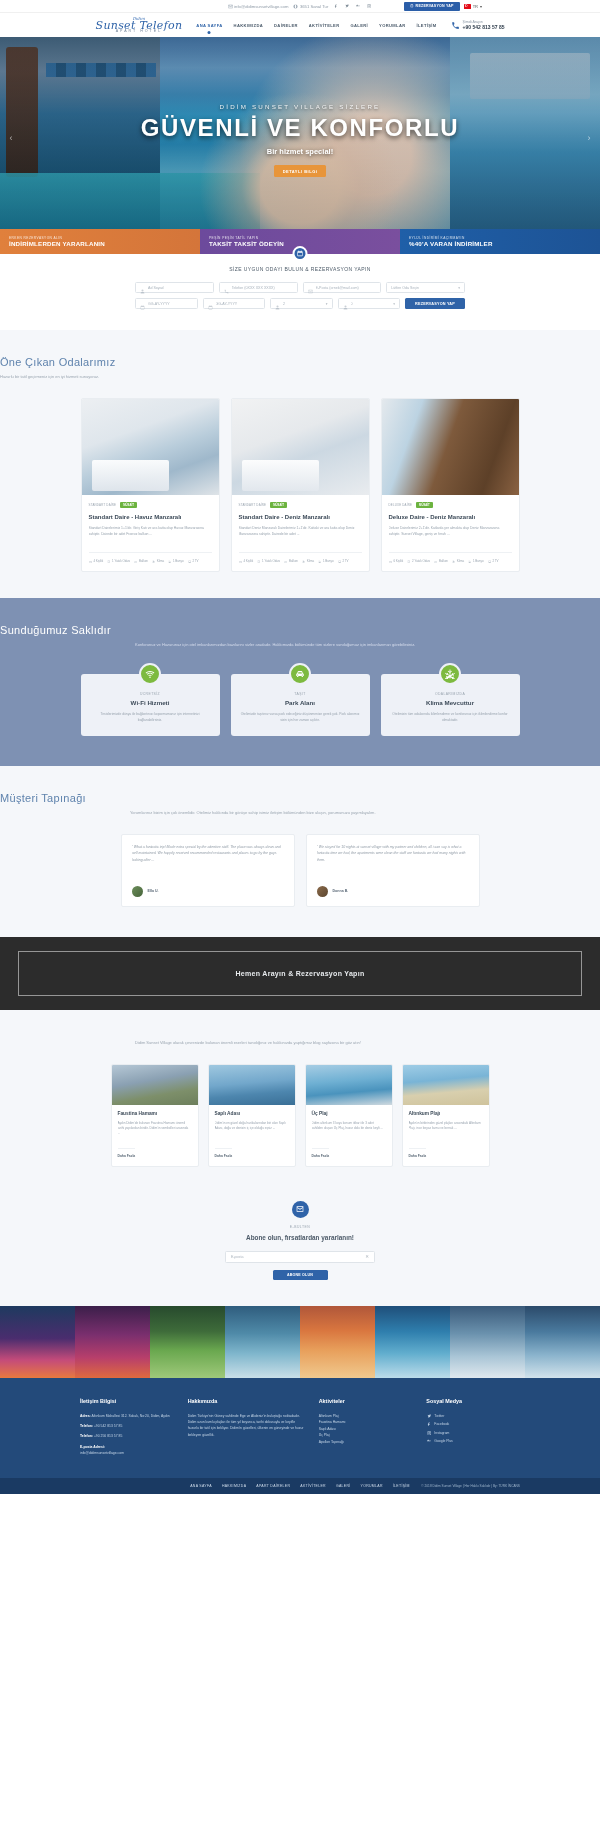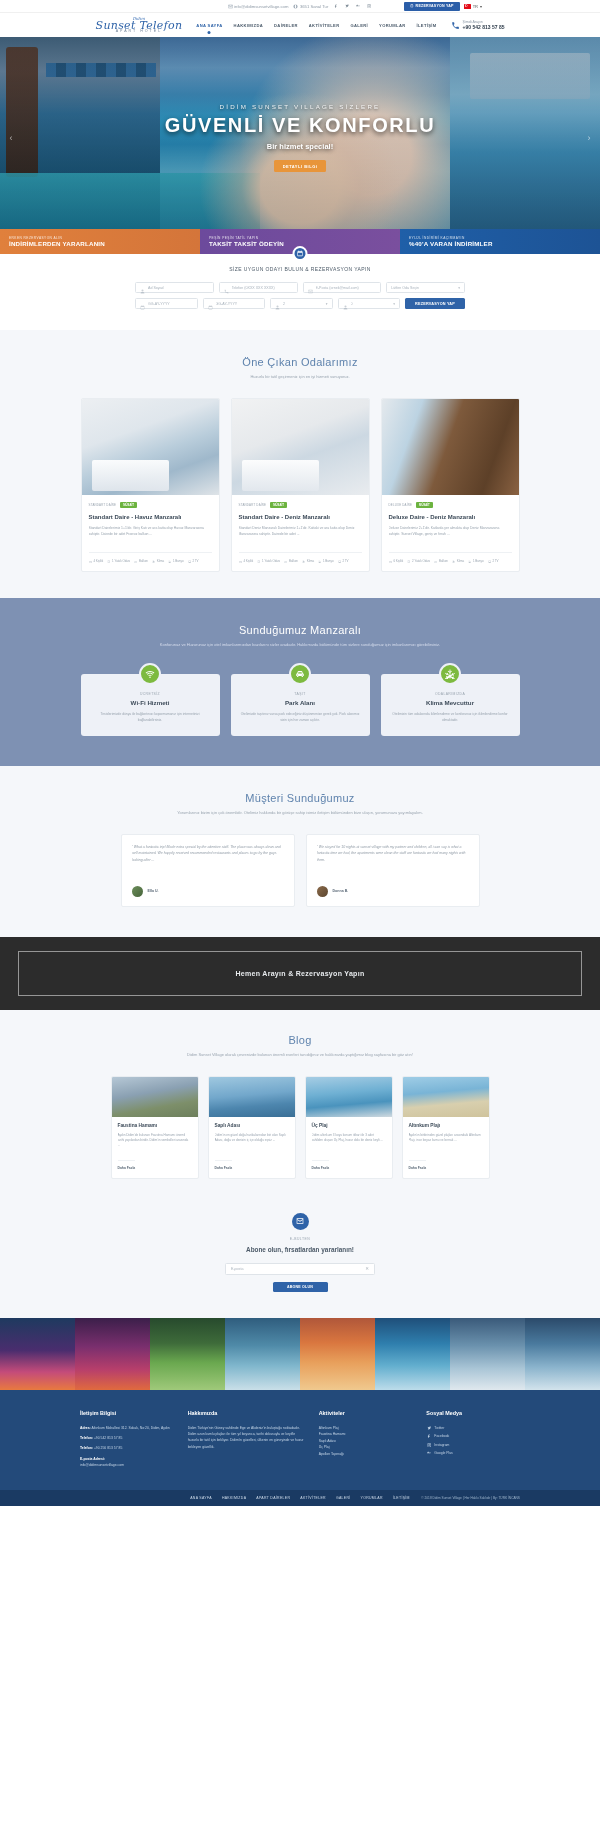--- a/index.html
+++ b/index.html
@@ -58,21 +58,21 @@
   .hero-left:after{content:"";position:absolute;left:46px;top:26px;width:110px;height:14px;background:repeating-linear-gradient(90deg,#2e6fa5 0 10px,#1e5580 10px 20px);opacity:.9;}
   .hero-right{position:absolute;right:0;top:0;width:150px;height:100%;
     background:linear-gradient(180deg,#6fa8d0 0%,#85bcd9 30%,#3f93c0 60%,#2b6f9b 100%);}
   .hero-right:before{content:"";position:absolute;right:10px;top:16px;width:120px;height:46px;background:linear-gradient(180deg,#cfe0ec,#9dbcd2);opacity:.55;border-radius:2px;}
   .hero-fam{position:absolute;left:50%;transform:translateX(-50%);bottom:0;width:230px;height:150px;
     background:radial-gradient(ellipse at 50% 72%, rgba(246,216,190,.92) 0 24%, rgba(240,205,180,.5) 36%, rgba(0,0,0,0) 62%);}
   .hero-pool{position:absolute;left:0;bottom:0;width:260px;height:56px;background:linear-gradient(180deg,#35b0c6,#1e8fb0);opacity:.85;}
   .hero-ovl{position:absolute;inset:0;background:linear-gradient(180deg,rgba(0,0,0,.18) 0%,rgba(0,0,0,.10) 40%,rgba(0,0,0,.22) 100%);}
   .hero-content{position:absolute;left:0;right:0;top:66px;text-align:center;z-index:4;}
   .hero-sup{font-size:6.2px;color:rgba(255,255,255,.9);letter-spacing:2.2px;text-shadow:0 1px 3px rgba(0,0,0,.6);}
-  .hero-title{font-size:20px;font-weight:bold;color:#fff;letter-spacing:1.6px;margin-top:4px;text-shadow:0 2px 5px rgba(0,0,0,.65);}
+  .hero-title{font-size:24px;font-weight:bold;color:#fff;letter-spacing:1.6px;margin-top:4px;text-shadow:0 2px 5px rgba(0,0,0,.65);}
   .hero-sub{font-size:7.5px;color:#fff;font-weight:bold;margin-top:5px;text-shadow:0 1px 4px rgba(0,0,0,.7);}
   .hero-btn{display:inline-block;margin-top:9px;background:#e8953a;color:#fff;font-size:4px;font-weight:bold;letter-spacing:.5px;padding:3.5px 9px;border-radius:1.5px;}
   .hero-arrow{position:absolute;top:50%;width:10px;height:10px;color:rgba(255,255,255,.6);font-size:9px;display:flex;align-items:center;justify-content:center;z-index:5;}
   .ha-l{left:6px;} .ha-r{right:6px;}
 
   
   .promos{display:flex;height:25px;width:600px;}
   .promo{flex:1;display:flex;flex-direction:column;justify-content:center;padding-left:9px;position:relative;overflow:hidden;}
   .promo .p1{font-size:3.2px;color:rgba(255,255,255,.82);letter-spacing:.45px;line-height:1.3;}
   .promo .p2{font-size:6.2px;color:#fff;font-weight:bold;letter-spacing:.2px;line-height:1.2;}
@@ -89,21 +89,21 @@
   .resv-row{display:flex;gap:5px;margin-bottom:5px;}
   .fld{flex:1;height:11px;border:1px solid #dfe4e9;border-radius:1.5px;display:flex;align-items:center;padding:0 4px;gap:3px;background:#fff;}
   .fld .fi{width:5px;height:5px;opacity:.45;}
   .fld .fi svg{width:100%;height:100%;fill:#8b98a5;}
   .fld .ft{font-size:3.6px;color:#a8b2bc;white-space:nowrap;overflow:hidden;}
   .fld .caret{margin-left:auto;font-size:3.5px;color:#b0b8c0;}
   .btn-resv{width:60px;background:#2f63a8;color:#fff;font-size:3.8px;font-weight:bold;border-radius:1.5px;display:flex;align-items:center;justify-content:center;letter-spacing:.2px;}
 
   
   .section{padding:26px 0;}
-  .sec-head{text-align:center;margin-bottom:18px;}
+  .sec-head{margin-bottom:18px;}
   .sec-title{font-size:11px;color:#5f83ad;font-weight:normal;letter-spacing:.3px;}
   .sec-sub{font-size:4px;color:#9aa5b0;margin-top:6px;line-height:1.5;}
   .bg-light{background:#f5f7fa;}
 
   
   .cards{display:flex;gap:11px;width:440px;margin:0 auto;justify-content:center;}
   .card{width:139px;background:#fff;border:1px solid #e9edf1;border-radius:2px;overflow:hidden;}
   .card-img{height:96px;position:relative;overflow:hidden;}
   .ci1{background:linear-gradient(160deg,#eceff2 0%,#dfe6ec 34%,#b9cddb 55%,#9fb8cb 72%,#dfe4e8 100%);}
   .ci2{background:linear-gradient(160deg,#f1f2f3 0%,#e6e9ec 38%,#ccd8e2 58%,#e9ecef 100%);}
@@ -542,21 +542,21 @@
               </span>
           </div>
         </div>
       </div>
 
     </div>
   </div>
 
   <div class="facilities">
     <div class="sec-head">
-      <div class="sec-title">Sunduğumuz Manzaralı</div>
+      <div class="sec-title">Sunduğumuz Saklıdır</div>
       <div class="sec-sub" style="width:330px;margin:6px auto 0;">Konforunuz ve Huzurunuz için otel imkanlarımızdan bazılarını sizler aradadır. Hakkımızda bölümünde tüm sizlere sunduğumuz için imkanlarımızı görebilirsiniz.</div>
     </div>
     <div class="fcards" style="margin-top:26px;">
       <div class="fcard">
         <div class="circ">
             <svg viewBox="0 0 24 24">
               <path d="M12 18a1.8 1.8 0 110 3.6A1.8 1.8 0 0112 18zm0-4.5a6 6 0 014.2 1.8l-1.6 1.6a3.7 3.7 0 00-5.2 0l-1.6-1.6A6 6 0 0112 13.5zm0-4.5a10.5 10.5 0 017.4 3l-1.6 1.6a8.2 8.2 0 00-11.6 0L4.6 12A10.5 10.5 0 0112 9zm0-4.5c4.1 0 7.8 1.7 10.6 4.4l-1.6 1.6A13 13 0 0012 7a13 13 0 00-9 3.5L1.4 8.9A15 15 0 0112 4.5z"></path>
             </svg>
           </div>
         <div class="fl1">ÜCRETSİZ</div>
@@ -581,21 +581,21 @@
           </div>
         <div class="fl1">ODALARIMIZDA</div>
         <div class="fl2">Klima Mevcuttur</div>
         <div class="fd">Otelimizin tüm odalarında iklimlendirme ve konforunuz için iklimlendirme konfor olmaktadır.</div>
       </div>
     </div>
   </div>
 
   <div class="reviews">
     <div class="sec-head">
-      <div class="sec-title">Müşteri Sunduğumuz</div>
+      <div class="sec-title">Müşteri Tapınağı</div>
       <div class="sec-sub" style="width:340px;margin:6px auto 0;">Yorumlarınız bizim için çok önemlidir. Otelimiz hakkında bir görüşe sahip isimiz iletişim bölümünden bize ulaşın, yorumunuzu yayımlayalım.</div>
     </div>
     <div class="rcards">
       <div class="rcard">
         <div class="rtext">" What a fantastic trip! Made extra special by the attentive staff. The place was always clean and well maintained. We happily received recommended restaurants and places to go by the guys looking after ...</div>
         <div class="rfoot">
           <span class="ravatar"></span>
           <span class="rname">Ella U.</span>
         </div>
       </div>
@@ -610,21 +610,20 @@
   </div>
 
   <div class="cta">
     <div class="cta-inner">
       <div class="cta-t1">Hemen Arayın &amp; Rezervasyon Yapın</div>
     </div>
   </div>
 
   <div class="blog">
     <div class="sec-head">
-      <div class="sec-title">Blog</div>
       <div class="sec-sub" style="width:330px;margin:6px auto 0;">Didim Sunset Village olarak çevrenizde bulunan önemli eserleri tanıdığınız ve hakkınızda yaptığımız blog sayfasına bir göz atın!</div>
     </div>
     <div class="bcards">
       <div class="bcard w">
         <div class="bimg bi1"></div>
         <div class="bbody">
           <div class="btitle">Faustina Hamamı</div>
           <div class="bdesc">Aydın Didim'de bulunan Faustina Hamamı önemli tarihi yapılardan biridir. Didim'in sembolleri arasında ...</div>
           <div class="bmore">Daha Fazla</div>
         </div>

